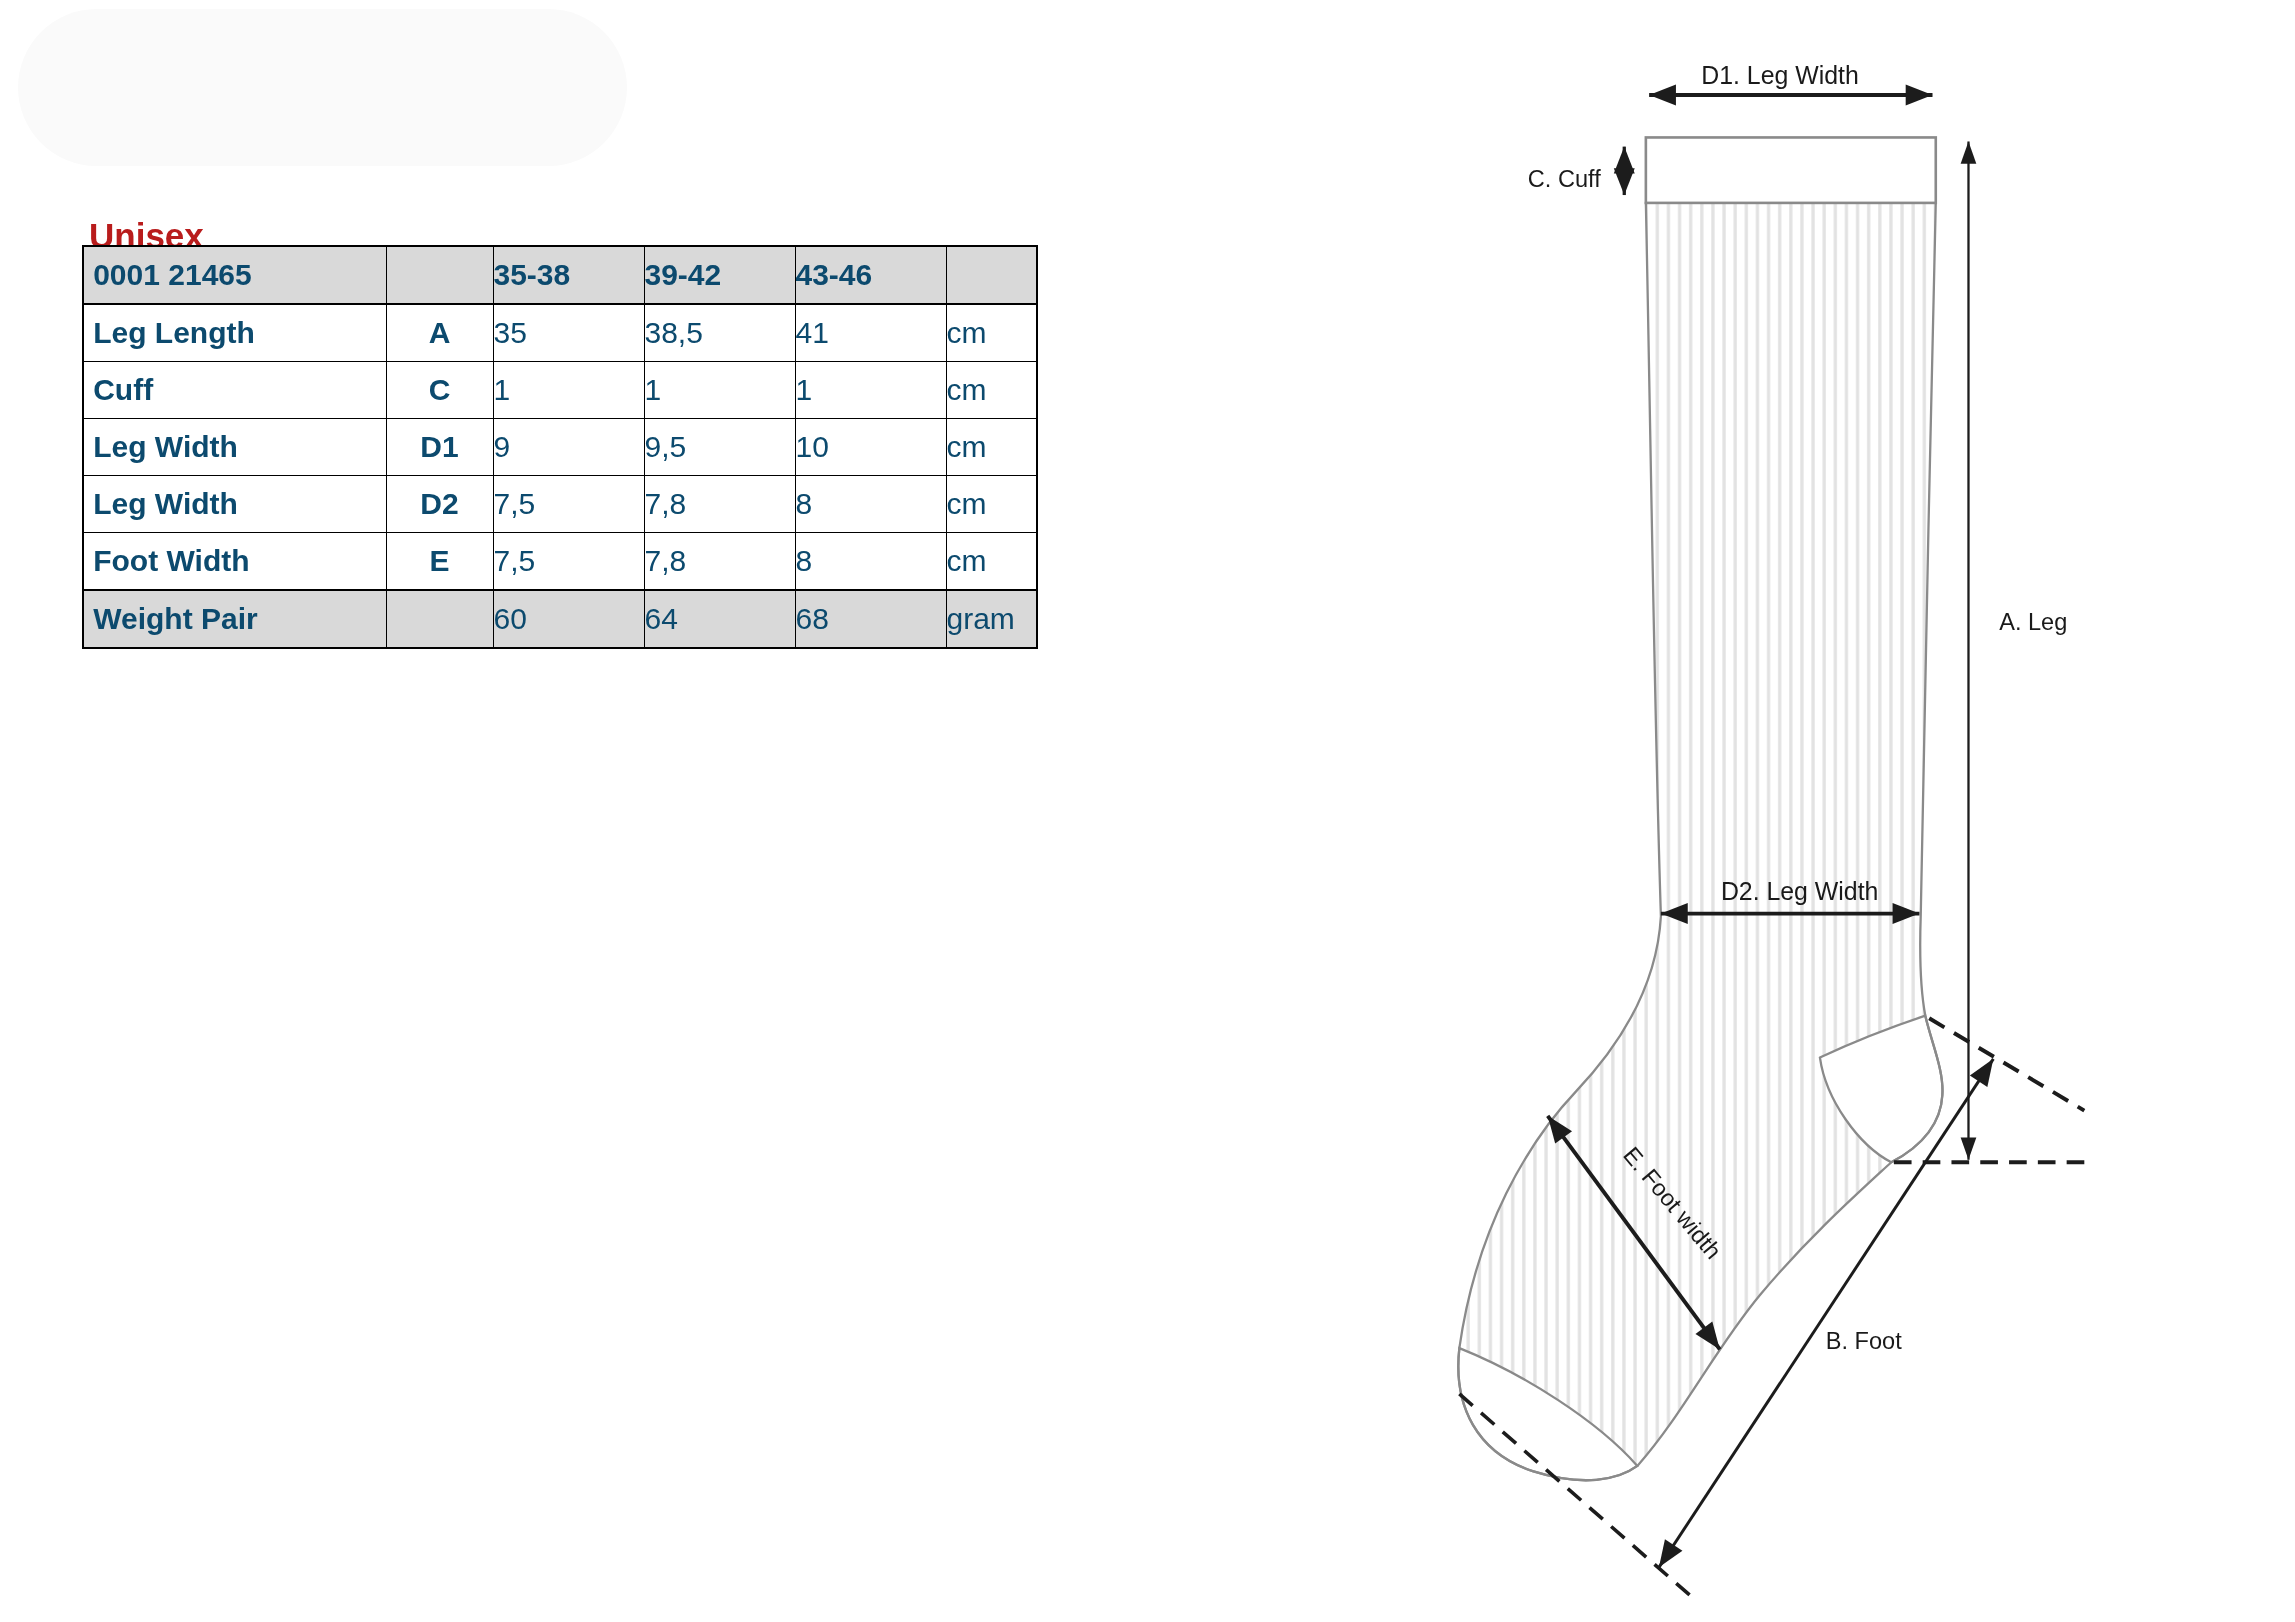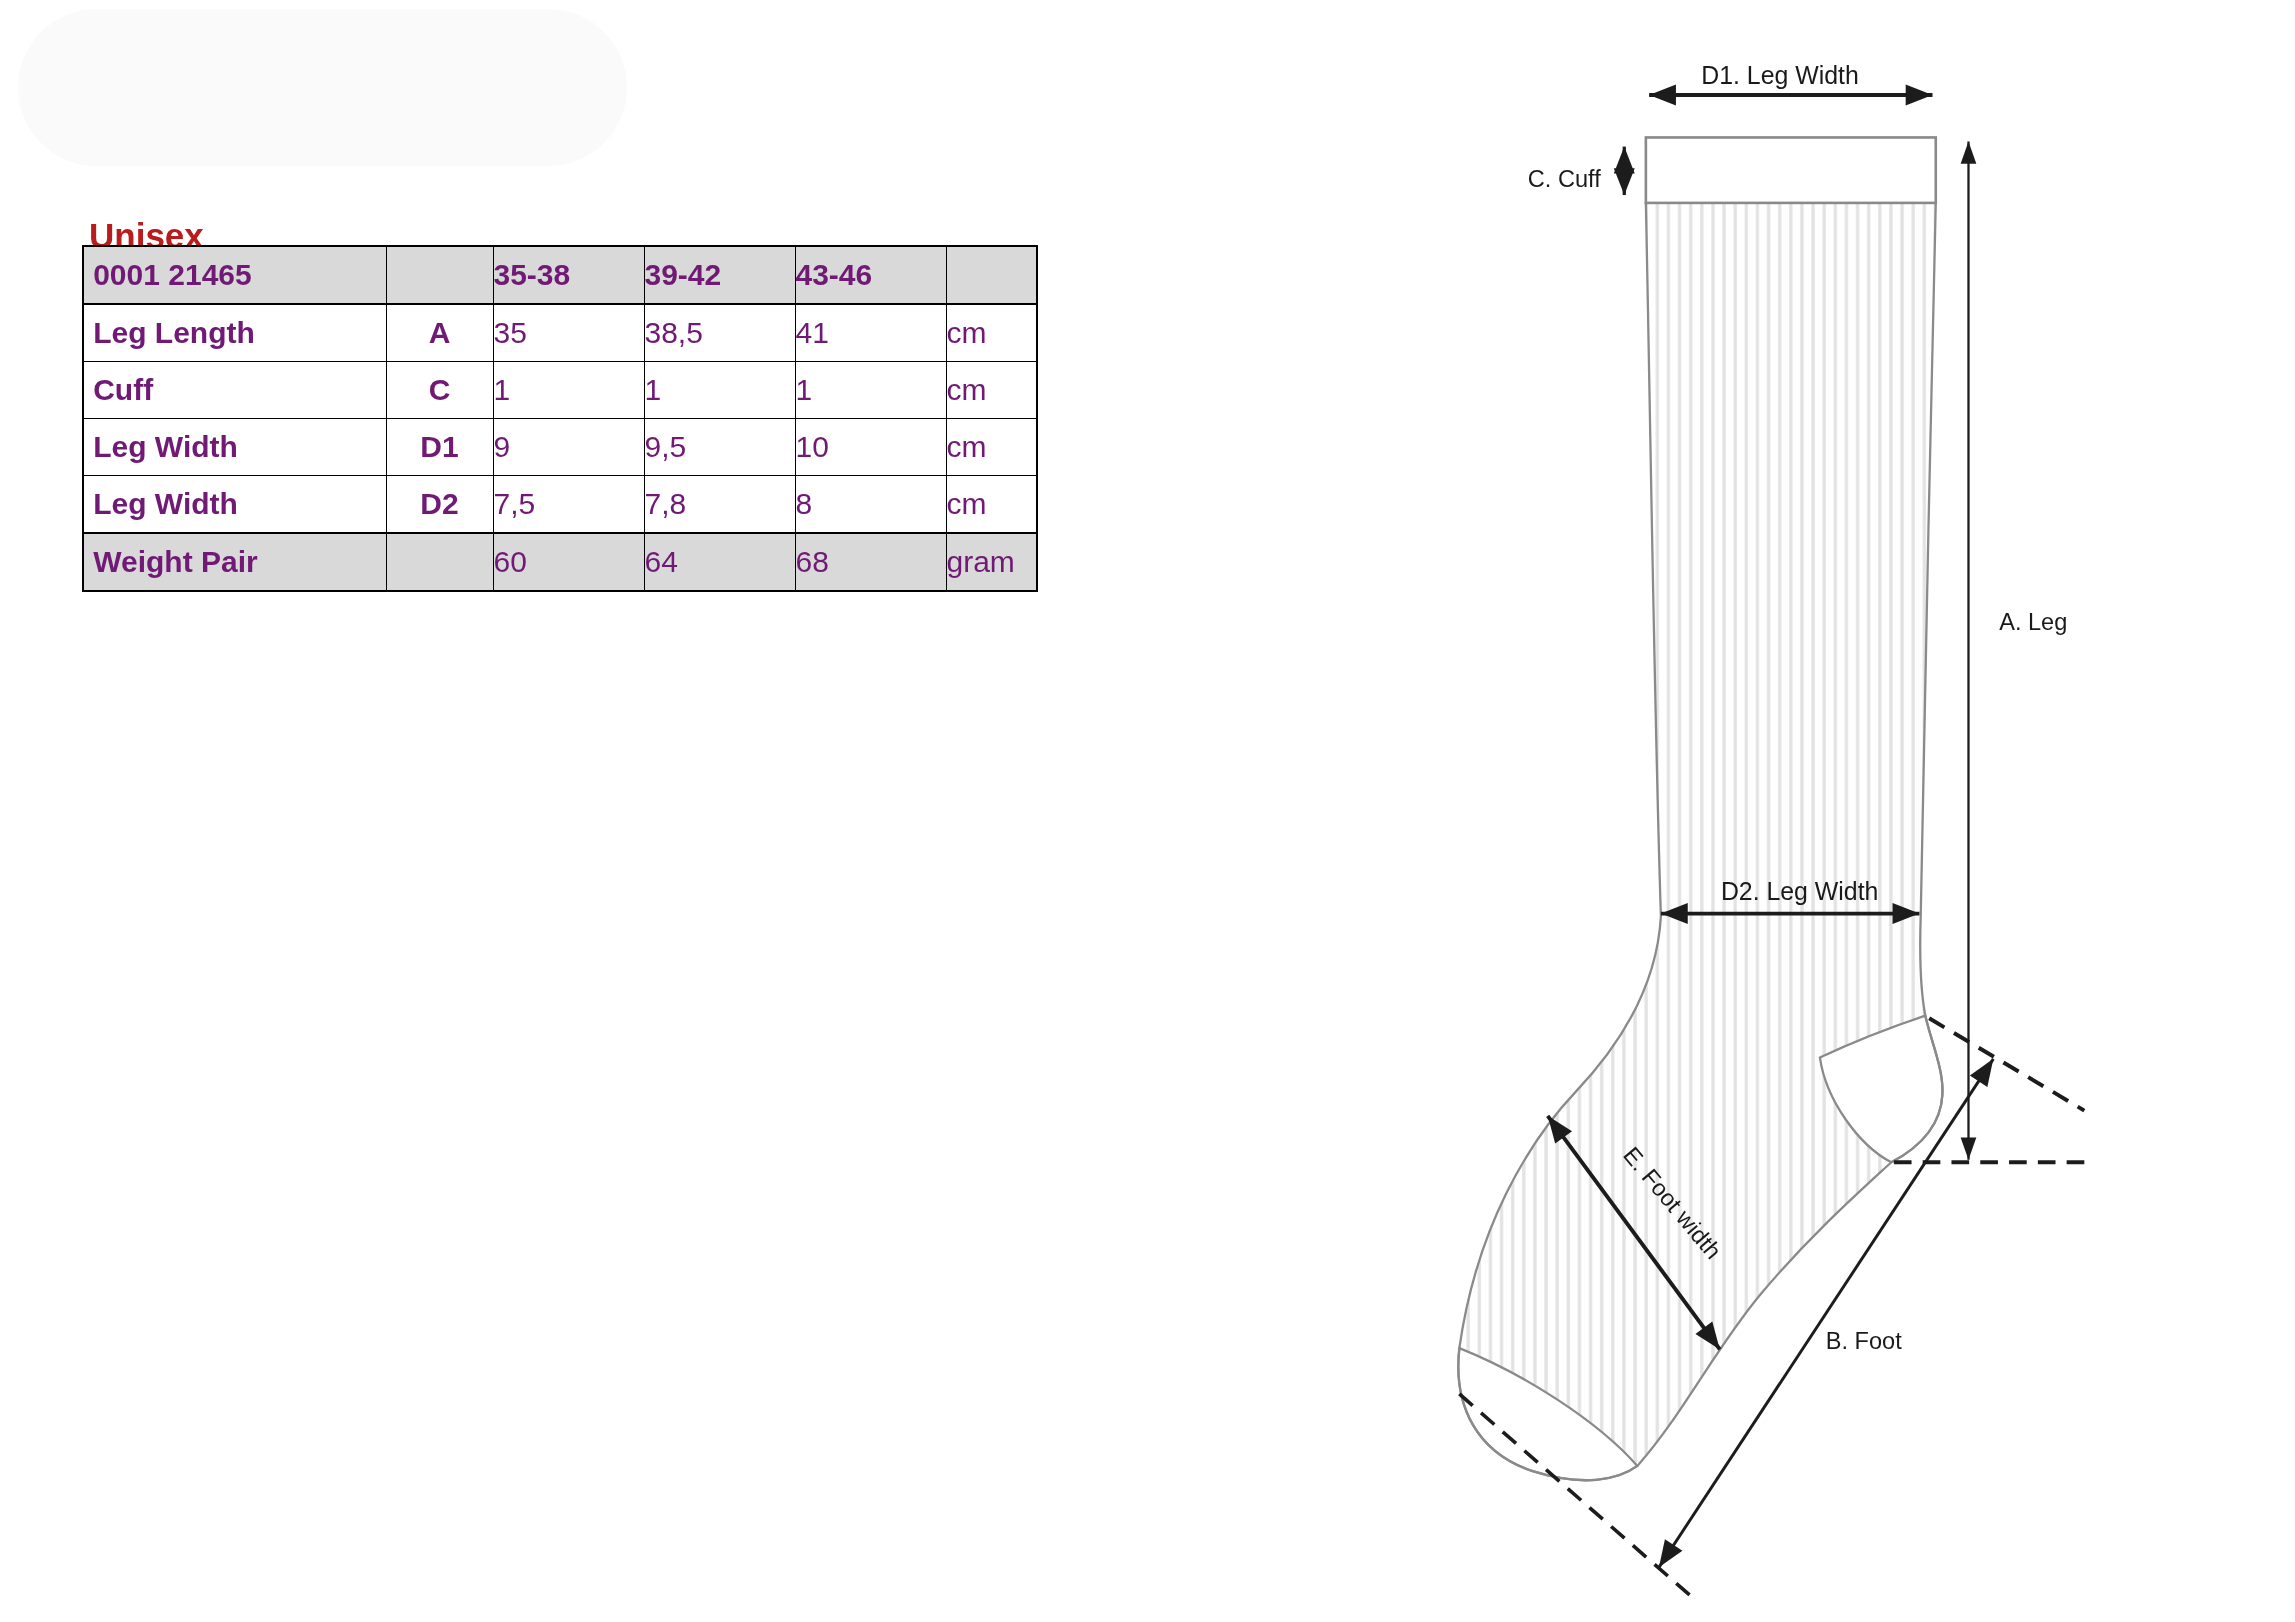--- a/index.html
+++ b/index.html
@@ -13,21 +13,21 @@
 
   .page-title{
     position:absolute;left:89px;top:216px;margin:0;
     font-size:35px;font-weight:bold;color:#b91c1c;letter-spacing:0px;
   }
 
   table.size-table{
     position:absolute;left:82px;top:245px;
     border-collapse:collapse;table-layout:fixed;
     border:2px solid #000;
-    font-size:30px;color:#701a75;
+    font-size:30px;color:#0c4a6e;
   }
   .size-table col.c-name{width:303px;}
   .size-table col.c-letter{width:107px;}
   .size-table col.c-size{width:151px;}
   .size-table col.c-unit{width:91px;}
   .size-table th,.size-table td{
     border:1.3px solid #000;height:56px;padding:0;
     background:#ffffff;font-weight:normal;vertical-align:middle;
     overflow:hidden;white-space:nowrap;
   }
@@ -96,20 +96,28 @@
         <td class="cell-unit">cm</td>
       </tr>
       <tr>
         <td class="cell-name">Leg Width</td>
         <td class="cell-letter">D2</td>
         <td class="cell-val">7,5</td>
         <td class="cell-val">7,8</td>
         <td class="cell-val">8</td>
         <td class="cell-unit">cm</td>
       </tr>
+      <tr>
+        <td class="cell-name">Foot Width</td>
+        <td class="cell-letter">E</td>
+        <td class="cell-val">7,5</td>
+        <td class="cell-val">7,8</td>
+        <td class="cell-val">8</td>
+        <td class="cell-unit">cm</td>
+      </tr>
       <tr class="shaded sep-top">
         <td class="cell-name">Weight Pair</td>
         <td class="cell-letter"></td>
         <td class="cell-val">60</td>
         <td class="cell-val">64</td>
         <td class="cell-val">68</td>
         <td class="cell-unit">gram</td>
       </tr>
     </tbody>
   </table>

